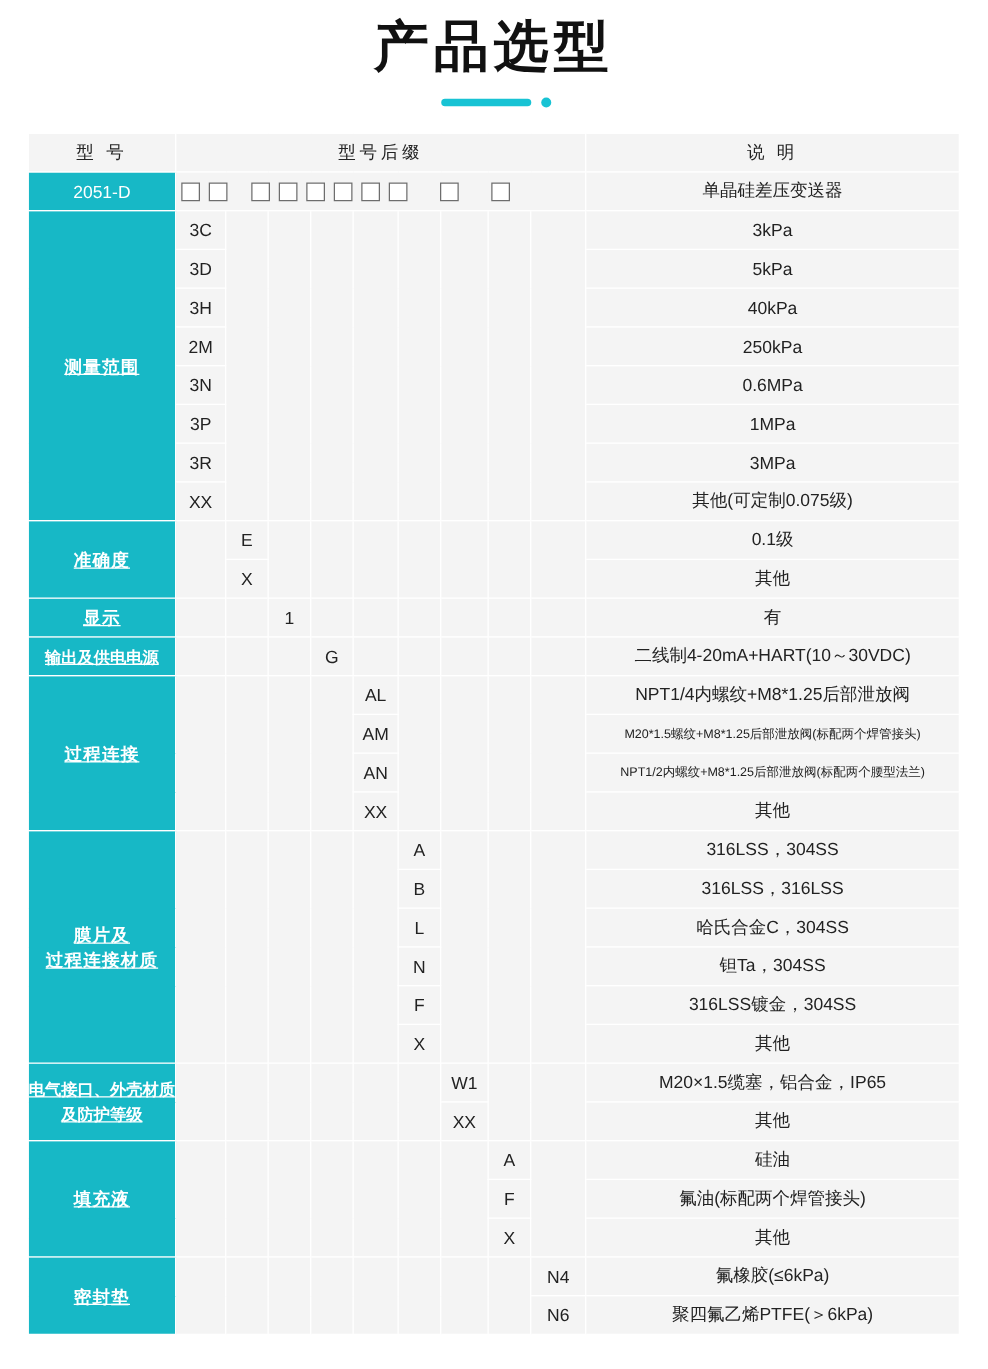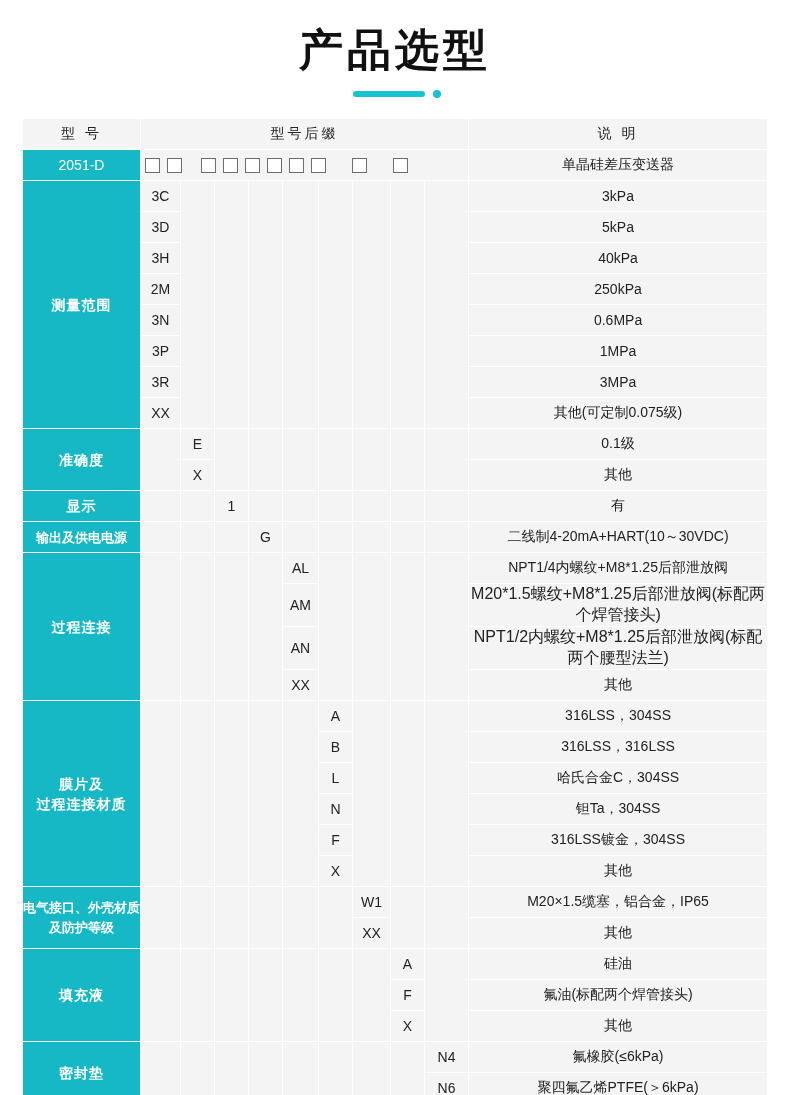--- a/index.html
+++ b/index.html
@@ -9,21 +9,21 @@
     font-family: "Liberation Sans", "DejaVu Sans", sans-serif;
   }
   .page {
     width: 790px;
     min-height: 1095px;
     position: relative;
     background: #fff;
   }
   .title-wrap {
     text-align: center;
-    padding-top: 26px;
+    padding-top: 14px;
   }
   .title {
     font-size: 44px;
     font-weight: bold;
     color: #111;
     letter-spacing: 4px;
     line-height: 1.1;
     margin: 0;
   }
   .title-deco {
@@ -79,39 +79,40 @@
     height: 34px;
   }
   
   .lbl {
     background: #17b8c6 !important;
     color: #fff !important;
     font-weight: bold;
     font-size: 15px;
     letter-spacing: 1px;
     line-height: 1.45;
+    text-decoration: underline;
   }
   .lbl.small {
     font-size: 13px;
     letter-spacing: 0;
     line-height: 1.5;
   }
   .code {
     background: #f4f4f4;
     font-size: 14px;
     color: #222;
   }
   .blank { background: #f4f4f4; }
   .desc {
     background: #f4f4f4;
     font-size: 14px;
     color: #222;
     padding: 0 4px;
   }
-  .desc.tiny { font-size: 16px; }
+  .desc.tiny { font-size: 10px; }
   .modelrow td { height: 30px; }
   .model-code {
     background: #17b8c6 !important;
     color: #fff !important;
     font-weight: normal;
     font-size: 14px;
   }
   .suffix-cell {
     background: #f4f4f4;
     padding: 0;

